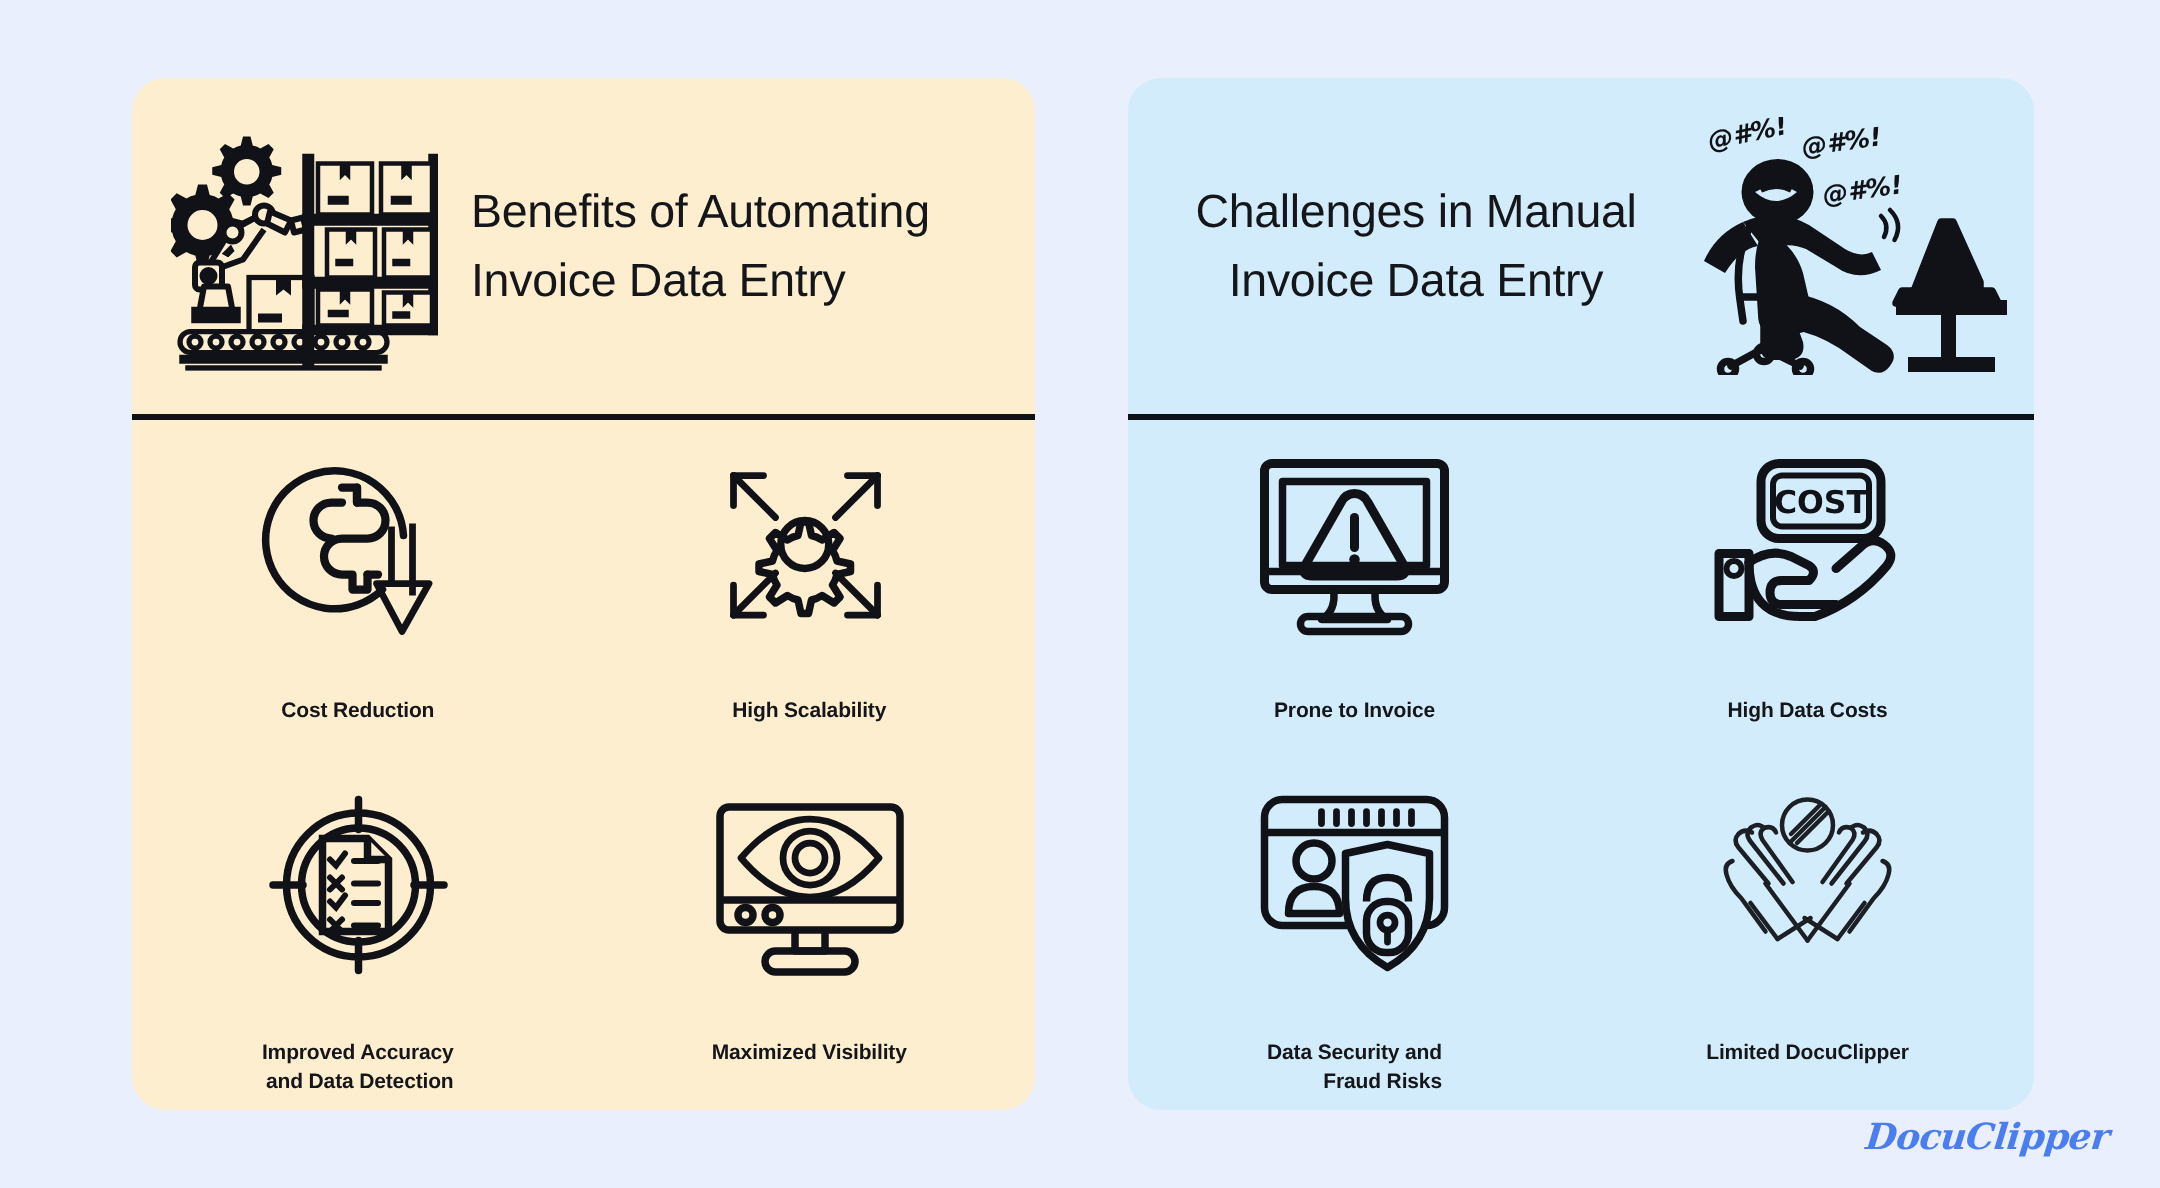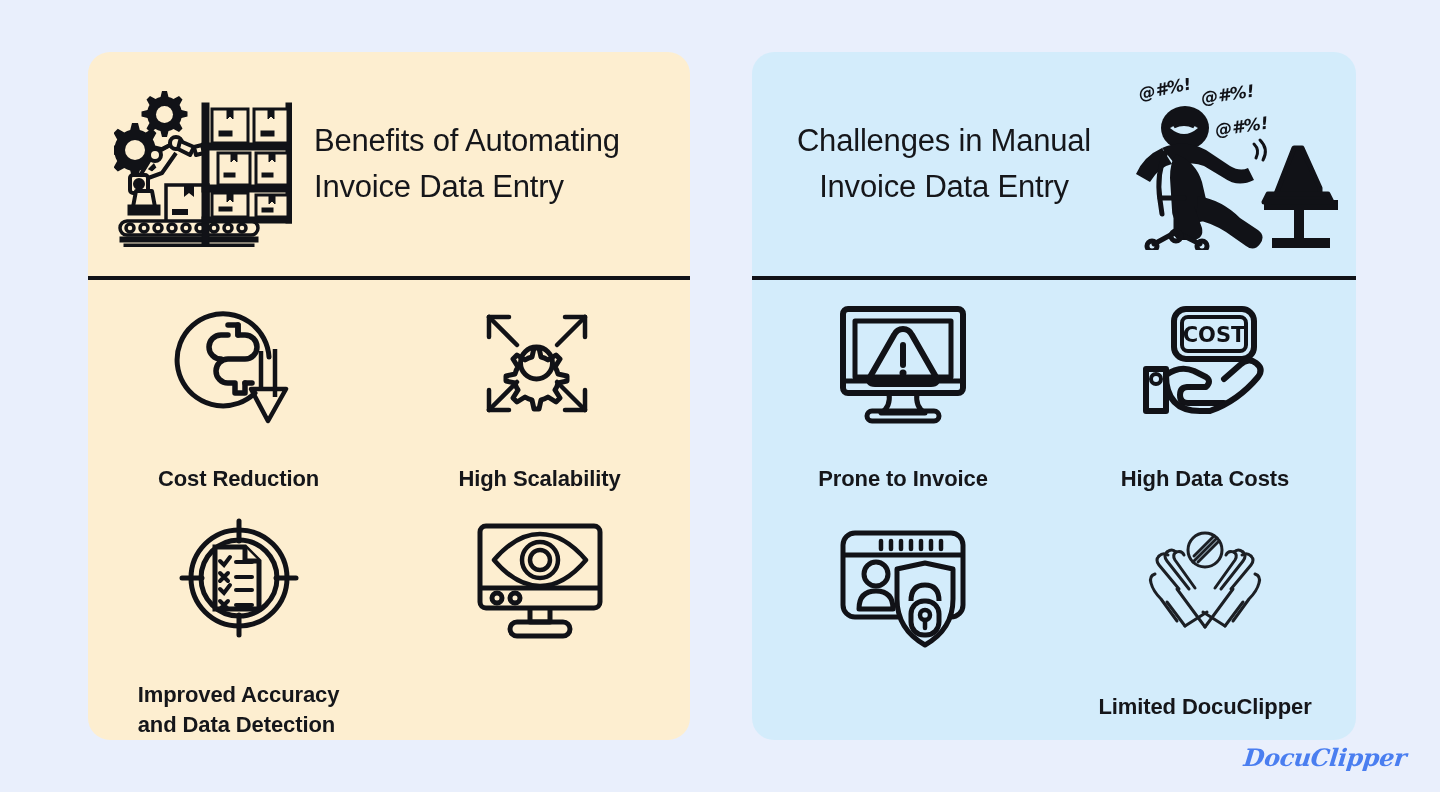--- a/index.html
+++ b/index.html
@@ -123,25 +123,25 @@
 
   .feature-art {
     height: 132px;
     display: flex;
     align-items: center;
     justify-content: center;
   }
 
   .feature-label {
     margin-top: 10px;
-    font-size: 22px;
+    font-size: 14px;
     font-weight: 700;
     line-height: 1.37;
     color: #15161a;
-    text-align: left;
+    text-align: right;
     max-width: 280px;
     white-space: pre-line;
     letter-spacing: -0.1px;
   }
 
   
   .brand {
     position: absolute;
     right: 34px;
     bottom: 20px;
@@ -333,20 +333,21 @@
             <path d="M10 70 l120 0"></path>
             <circle cx="27" cy="80" r="5"></circle>
             <circle cx="45" cy="80" r="5"></circle>
             <path d="M24 42 q22 -26 46 -26 t46 26 q-22 26 -46 26 t-46 -26 z" stroke-width="4.5"></path>
             <circle cx="70" cy="42" r="18" stroke-width="4.5"></circle>
             <circle cx="70" cy="42" r="10" stroke-width="4.5"></circle>
             <path d="M60 90 l0 14 l20 0 l0 -14"></path>
             <rect x="40" y="104" width="60" height="14" rx="7"></rect>
           </svg>
         </div>
+        <div class="feature-label">Maximized Visibility</div>
       </div>
 
     </div>
   </div>
 
   <div class="panel panel-right">
 
     <div class="panel-header">
 
       <div class="header-title">Challenges in
@@ -458,20 +459,22 @@
             <path d="M24 82 q0 -18 17 -18 q17 0 17 18 z"></path>
 
             <path d="M90 36 q-28 6 -28 6 l0 30 q0 30 28 46 q28 -16 28 -46 l0 -30 q0 0 -28 -6 z" fill="#d3ecfb"></path>
 
             <path d="M76 74 q0 -16 14 -16 q14 0 14 16" stroke-width="5"></path>
             <rect x="76" y="74" width="28" height="34" rx="13" fill="#d3ecfb"></rect>
             <circle cx="90" cy="88" r="5" stroke-width="4.5"></circle>
             <path d="M90 93 l0 8" stroke-width="4.5" stroke-linecap="round"></path>
           </svg>
         </div>
+        <div class="feature-label">Data Security and
+Fraud Risks</div>
       </div>
 
       <div class="feature-cell">
         <div class="feature-art">
           <svg width="136" height="124" viewBox="0 0 136 124" fill="none" stroke="#1c1f24" stroke-width="3" stroke-linecap="round" stroke-linejoin="round">
 
             <circle cx="68" cy="20" r="17"></circle>
             <path d="M56 32 L80 8"></path>
             <path d="M58 12 l18 0" opacity="0"></path>
             <path d="M57 26 l20 -20"></path>

